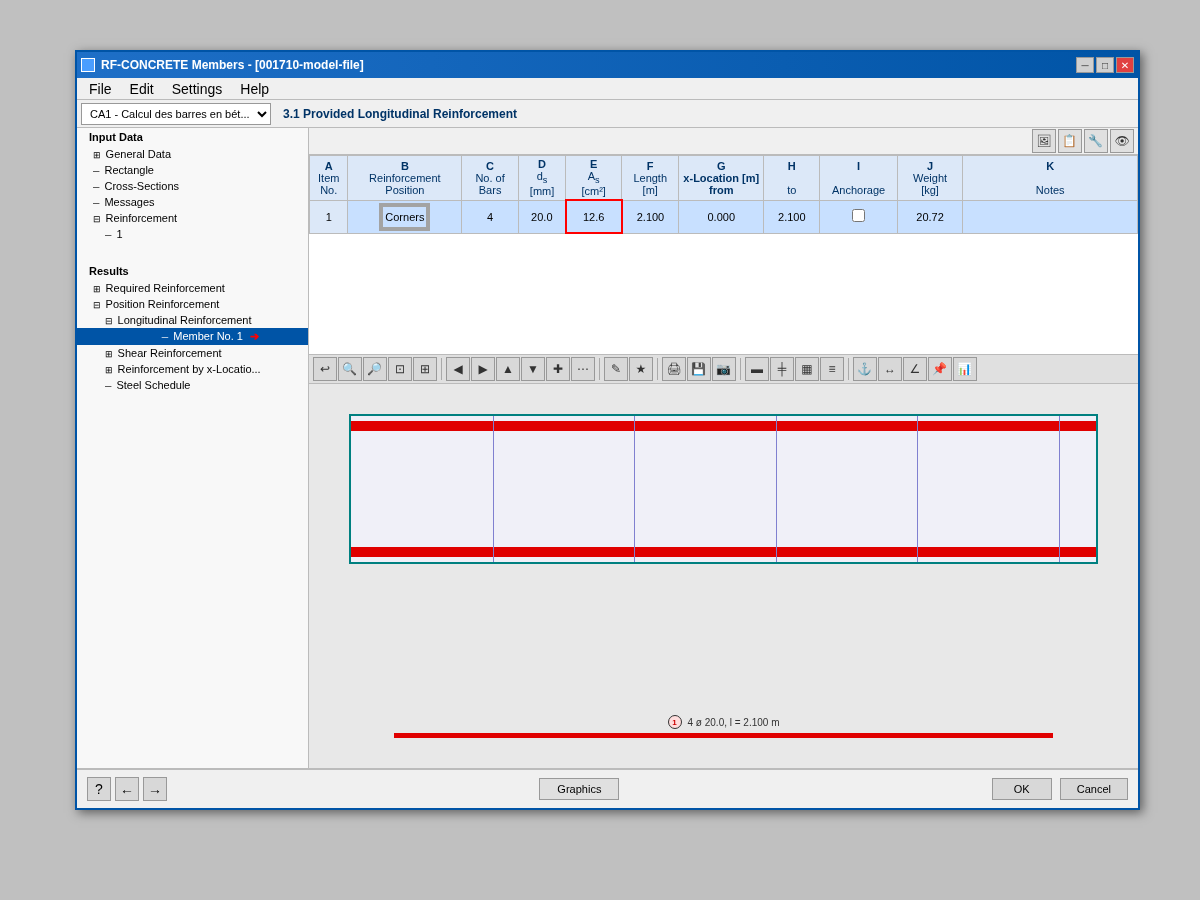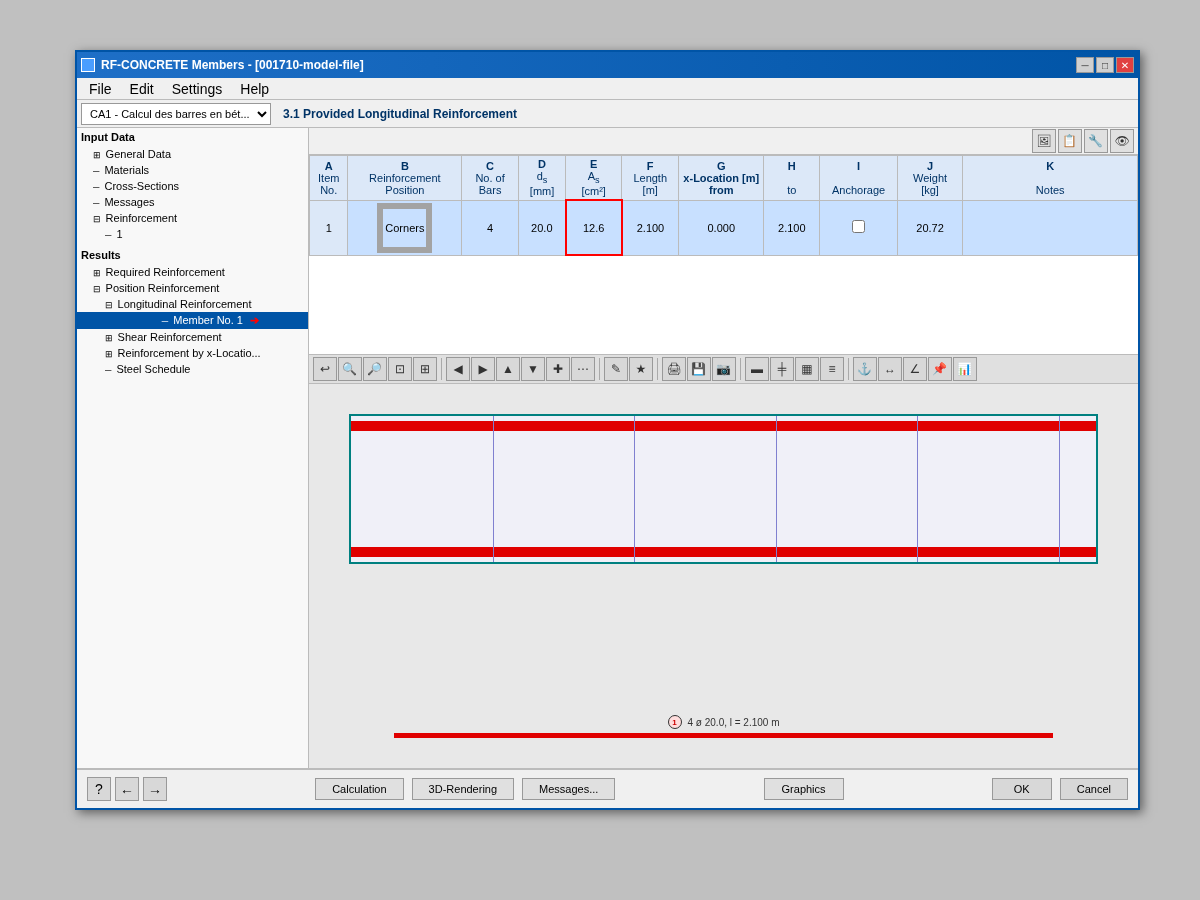--- a/index.html
+++ b/index.html
@@ -78,21 +78,21 @@
     }
     .sidebar-item {
       padding: 2px 4px 2px 8px;
       font-size: 11px;
       cursor: pointer;
       white-space: nowrap;
       overflow: hidden;
       color: #000;
     }
     .sidebar-item.selected { background: #0054a6; color: white; text-align: center; }
-    .sidebar-section-header { padding: 3px 4px; font-size: 11px; font-weight: bold; color: #000; }
+    .sidebar-section-header { padding: 3px 12px; font-size: 11px; font-weight: bold; color: #000; }
     .sidebar-indent1 { padding-left: 16px; }
     .sidebar-indent2 { padding-left: 28px; }
     .sidebar-indent3 { padding-left: 40px; }
 
     .expand-icon { display: inline-block; margin-right: 2px; font-size: 9px; }
     .arrow-icon { color: red; font-weight: bold; margin-left: 4px; }
 
     .content-area {
       flex: 1;
       display: flex;
@@ -271,40 +271,40 @@
 
     <div class="sidebar">
       <div class="sidebar-section-header">Input Data</div>
 
       <div class="sidebar-item sidebar-indent1">
         <span class="expand-icon">⊞</span>
         <span>General Data</span>
       </div>
       <div class="sidebar-item sidebar-indent1">
         <span class="expand-icon">─</span>
-        <span>Materials</span>
+        <span>Rectangle</span>
       </div>
       <div class="sidebar-item sidebar-indent1">
         <span class="expand-icon">─</span>
         <span>Cross-Sections</span>
       </div>
       <div class="sidebar-item sidebar-indent1">
         <span class="expand-icon">─</span>
         <span>Messages</span>
       </div>
       <div class="sidebar-item sidebar-indent1">
         <span class="expand-icon">⊟</span>
         <span>Reinforcement</span>
       </div>
       <div class="sidebar-item sidebar-indent2">
         <span class="expand-icon">─</span>
         <span>1</span>
       </div>
 
-      <div class="sidebar-section-header" style="margin-top:4px;">Results</div>
+      <div class="sidebar-section-header" style="margin-top:20px;">Results</div>
 
       <div class="sidebar-item sidebar-indent1">
         <span class="expand-icon">⊞</span>
         <span>Required Reinforcement</span>
       </div>
       <div class="sidebar-item sidebar-indent1">
         <span class="expand-icon">⊟</span>
         <span>Position Reinforcement</span>
       </div>
       <div class="sidebar-item sidebar-indent2">
@@ -353,21 +353,21 @@
               <th class="col-h">H<br><span style="font-weight:normal"><br>to</span></th>
               <th class="col-i">I<br><span style="font-weight:normal"><br>Anchorage</span></th>
               <th class="col-j">J<br><span style="font-weight:normal">Weight<br>[kg]</span></th>
               <th class="col-k">K<br><span style="font-weight:normal"><br>Notes</span></th>
             </tr>
           </thead>
           <tbody>
             <tr class="data-row selected">
               <td class="col-a">1</td>
               <td class="col-b">
-                <span style="border:6px solid #a3a3a3; display:inline-block; padding:13px 2px;">Corners</span>
+                <span style="border:4px solid #a3a3a3; display:inline-block; padding:4px 2px;">Corners</span>
               </td>
               <td class="col-c">4</td>
               <td class="col-d">20.0</td>
               <td class="col-e highlight-cell">12.6</td>
               <td class="col-f">2.100</td>
               <td class="col-g">0.000</td>
               <td class="col-h">2.100</td>
               <td class="col-i">
                 <input type="checkbox" style="pointer-events: none;">
               </td>
@@ -443,25 +443,20 @@
 
     </div>
   </div>
 
   <div class="bottom-bar">
     <div class="bottom-left">
       <div class="bottom-icon-btn">?</div>
       <div class="bottom-icon-btn">←</div>
       <div class="bottom-icon-btn">→</div>
     </div>
-    <div class="bottom-center">
-      <button class="bottom-btn">Calculation</button>
-      <button class="bottom-btn">3D-Rendering</button>
-      <button class="bottom-btn">Messages...</button>
-    </div>
     <div style="display:flex; gap:0; align-items:flex-end;">
       <button class="bottom-btn">Graphics</button>
     </div>
     <div class="bottom-right">
       <button class="bottom-btn primary">OK</button>
       <button class="bottom-btn primary">Cancel</button>
     </div>
   </div>
 
 </div>

